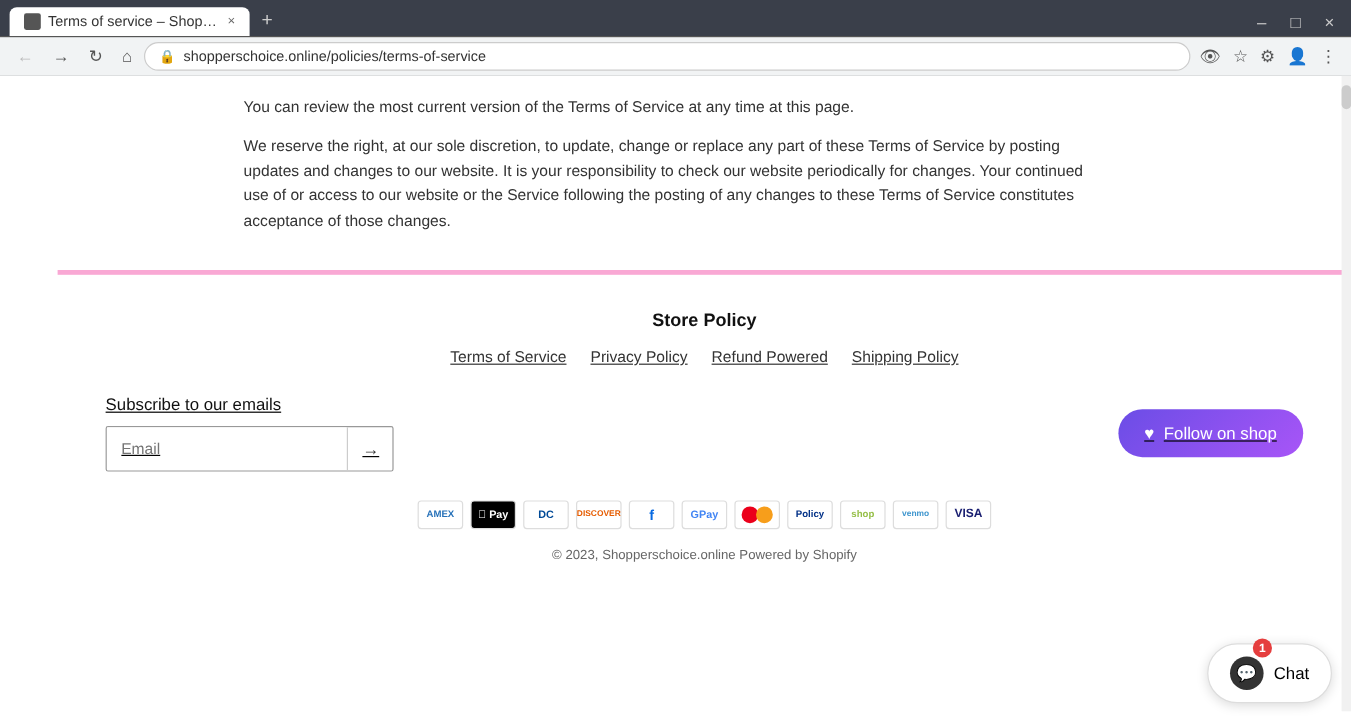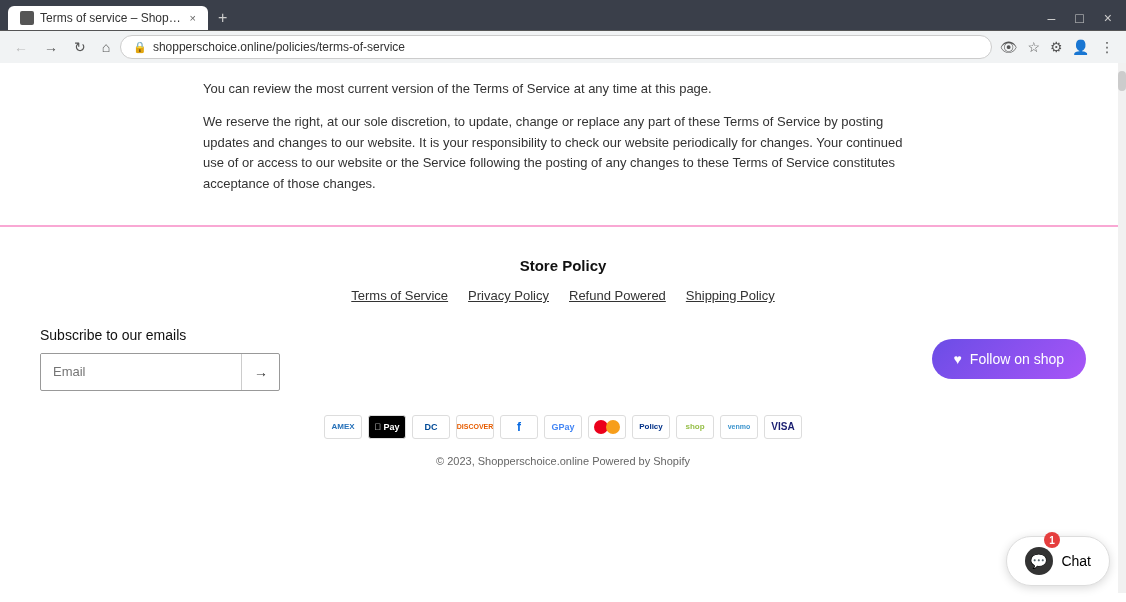--- a/index.html
+++ b/index.html
@@ -140,23 +140,24 @@
     .section-heading {
       font-size: 13px;
       font-weight: bold;
       color: #111;
       margin: 16px 0 8px;
     }
 
     
     .footer {
       background: #fff;
-      border-top: 2px solid #f9a8d4;
+      border-top: 4px solid #f9a8d4;
       margin-top: 30px;
       padding: 30px 20px 20px;
+      margin-left: 48px;
     }
 
     .store-policy-section {
       text-align: center;
       margin-bottom: 24px;
     }
 
     .store-policy-title {
       font-size: 15px;
       font-weight: 600;
@@ -177,20 +178,21 @@
       font-size: 13px;
       cursor: pointer;
     }
 
     .subscribe-section {
       display: flex;
       align-items: center;
       justify-content: space-between;
       margin-bottom: 24px;
       padding: 0 20px;
+      text-decoration: underline;
     }
 
     .subscribe-left {}
     .subscribe-title {
       font-size: 14px;
       font-weight: 500;
       color: #111;
       margin-bottom: 10px;
     }
 

